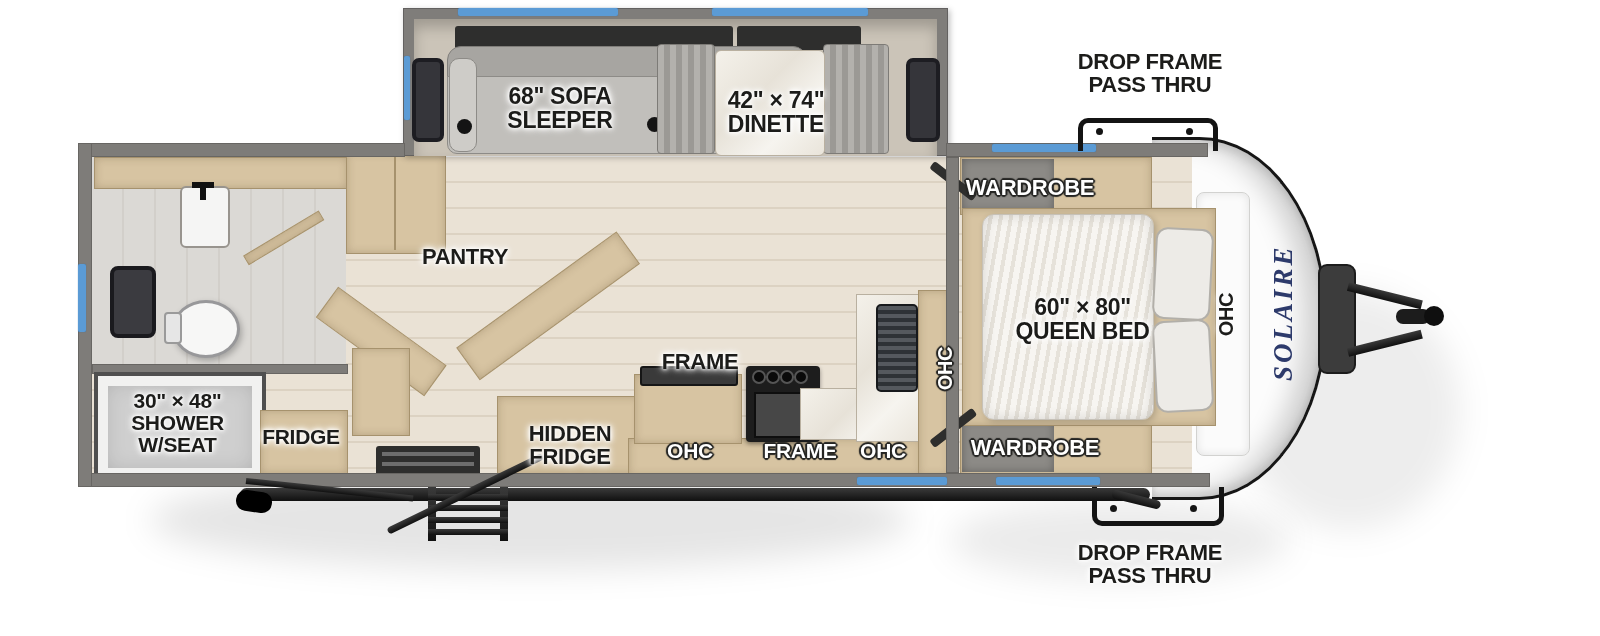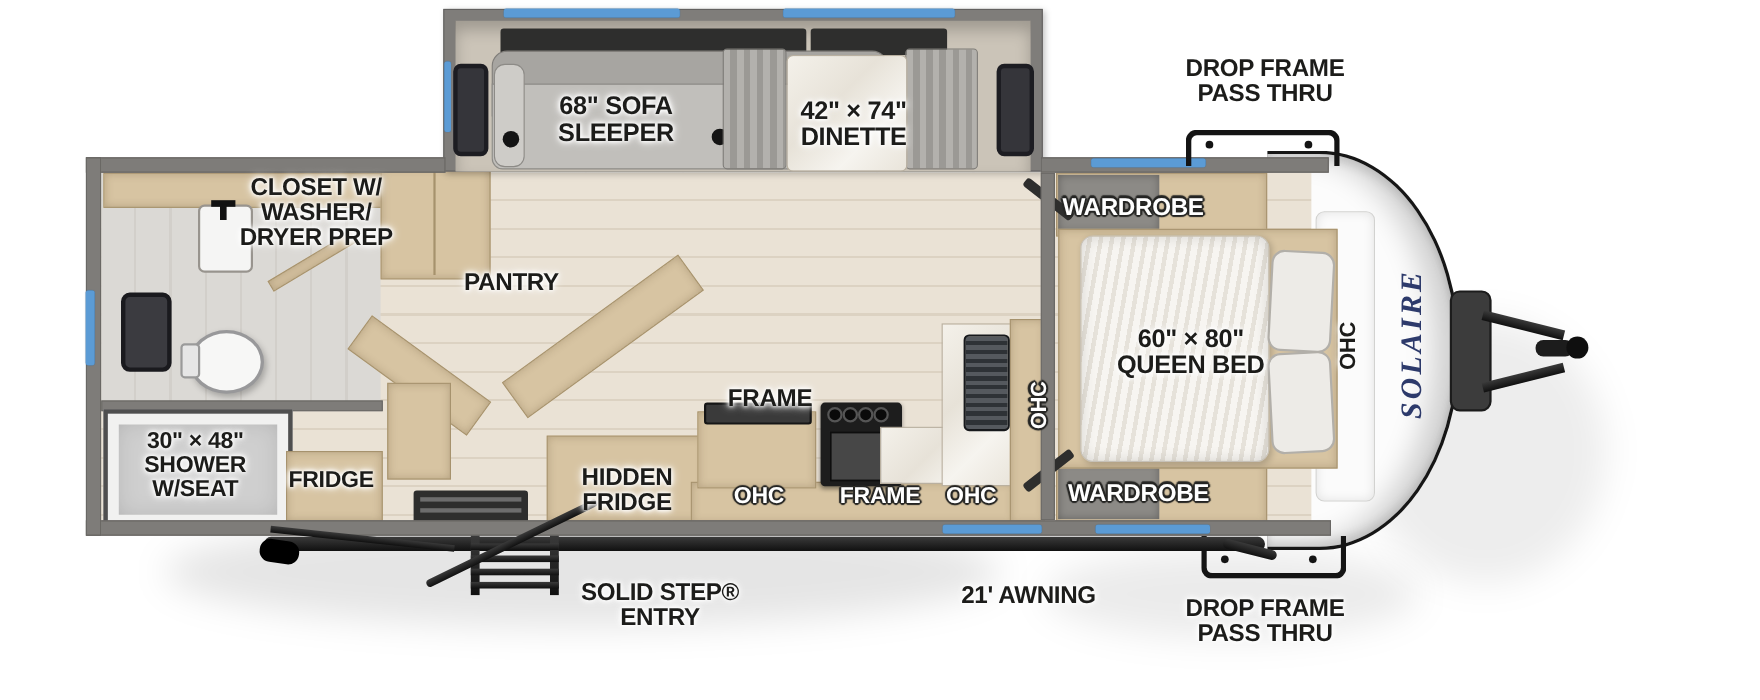--- a/index.html
+++ b/index.html
@@ -169,38 +169,32 @@
               font-family:'Liberation Serif',serif;font-weight:700;font-style:italic;font-size:27px;
               letter-spacing:3px;color:#2d3a6b;text-align:center;">SOLAIRE</div>
 
   <div class="lbl" style="left:460px;top:84px;width:200px;font-size:23px;">68" SOFA
 SLEEPER</div>
   <div class="lbl" style="left:686px;top:88px;width:180px;font-size:23px;">42" × 74"
 DINETTE</div>
   <div class="lbl" style="left:1055px;top:50px;width:190px;">DROP FRAME
 PASS THRU</div>
   <div class="lbl lblw" style="left:940px;top:176px;width:180px;">WARDROBE</div>
-  <div class="lbl" style="left:190px;top:158px;width:195px;">CLOSET W/
-WASHER/
-DRYER PREP</div>
   <div class="lbl" style="left:410px;top:245px;width:110px;">PANTRY</div>
   <div class="lbl" style="left:1000px;top:295px;width:165px;font-size:23px;">60" × 80"
 QUEEN BED</div>
   <div class="lbl" style="left:1186px;top:304px;width:80px;font-size:20px;transform:rotate(-90deg);">OHC</div>
   <div class="lbl" style="left:645px;top:350px;width:110px;">FRAME</div>
   <div class="lbl lblw" style="left:914px;top:358px;width:62px;font-size:20px;transform:rotate(-90deg);">OHC</div>
   <div class="lbl sm" style="left:110px;top:390px;width:135px;">30" × 48"
 SHOWER
 W/SEAT</div>
   <div class="lbl sm" style="left:256px;top:426px;width:90px;">FRIDGE</div>
   <div class="lbl" style="left:500px;top:422px;width:140px;">HIDDEN
 FRIDGE</div>
   <div class="lbl lblw sm" style="left:655px;top:440px;width:70px;">OHC</div>
   <div class="lbl lblw sm" style="left:755px;top:440px;width:90px;">FRAME</div>
   <div class="lbl lblw sm" style="left:848px;top:440px;width:70px;">OHC</div>
   <div class="lbl lblw" style="left:945px;top:436px;width:180px;">WARDROBE</div>
-  <div class="lbl" style="left:505px;top:526px;width:190px;">SOLID STEP®
-ENTRY</div>
-  <div class="lbl" style="left:845px;top:529px;width:180px;">21' AWNING</div>
   <div class="lbl" style="left:1055px;top:541px;width:190px;">DROP FRAME
 PASS THRU</div>
 
 </div>
 
 </body></html>

